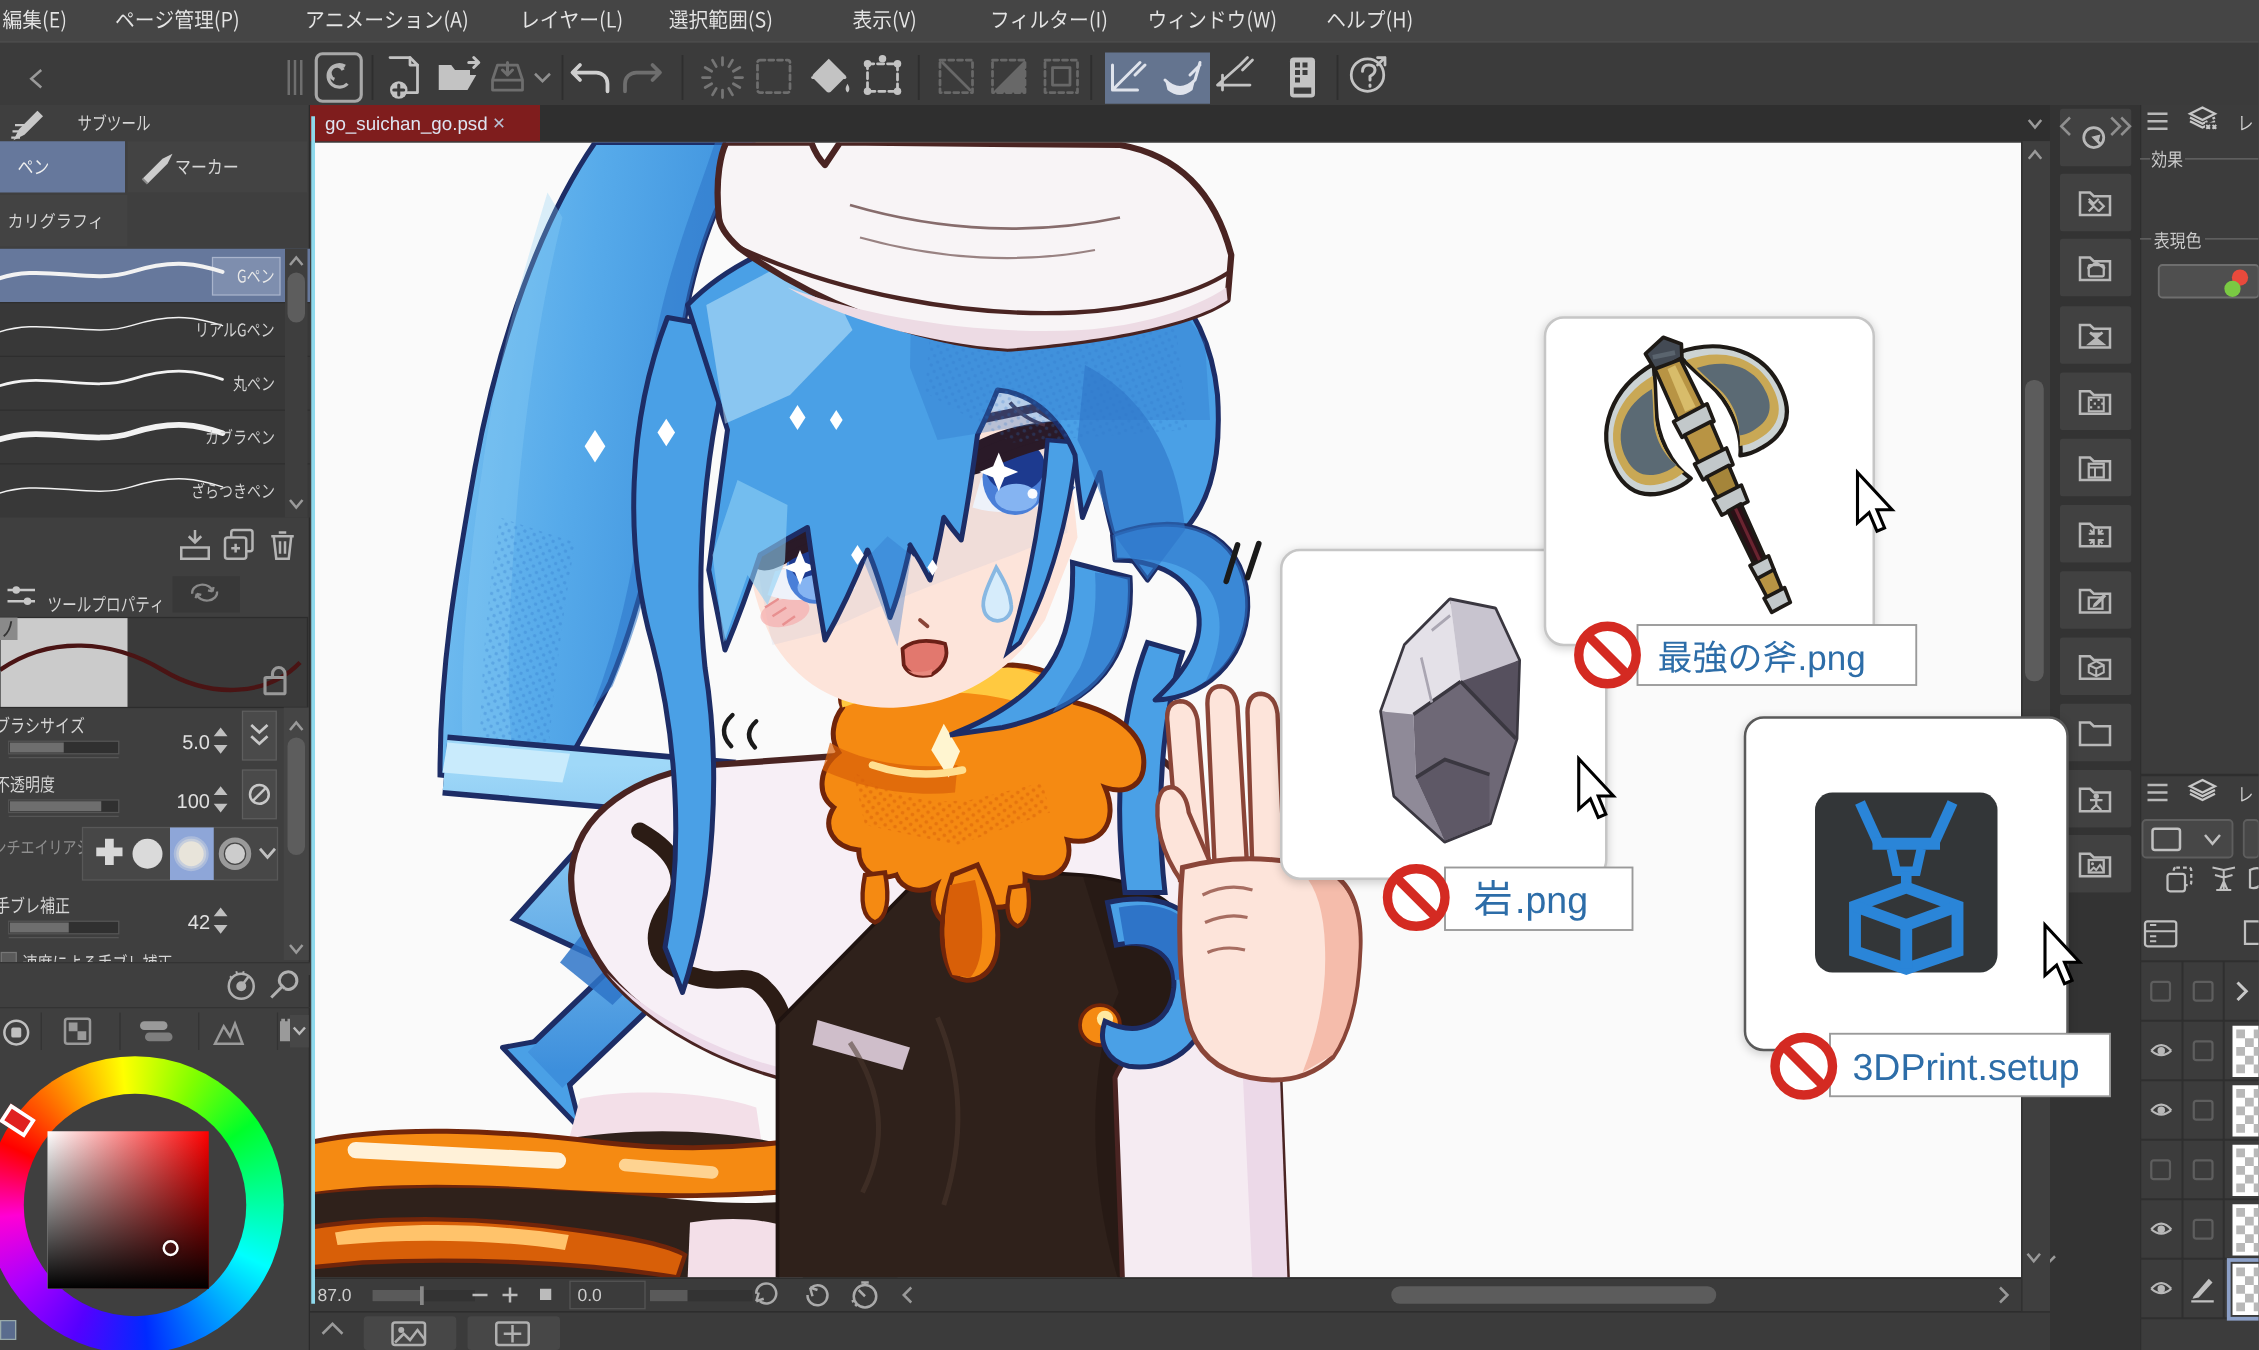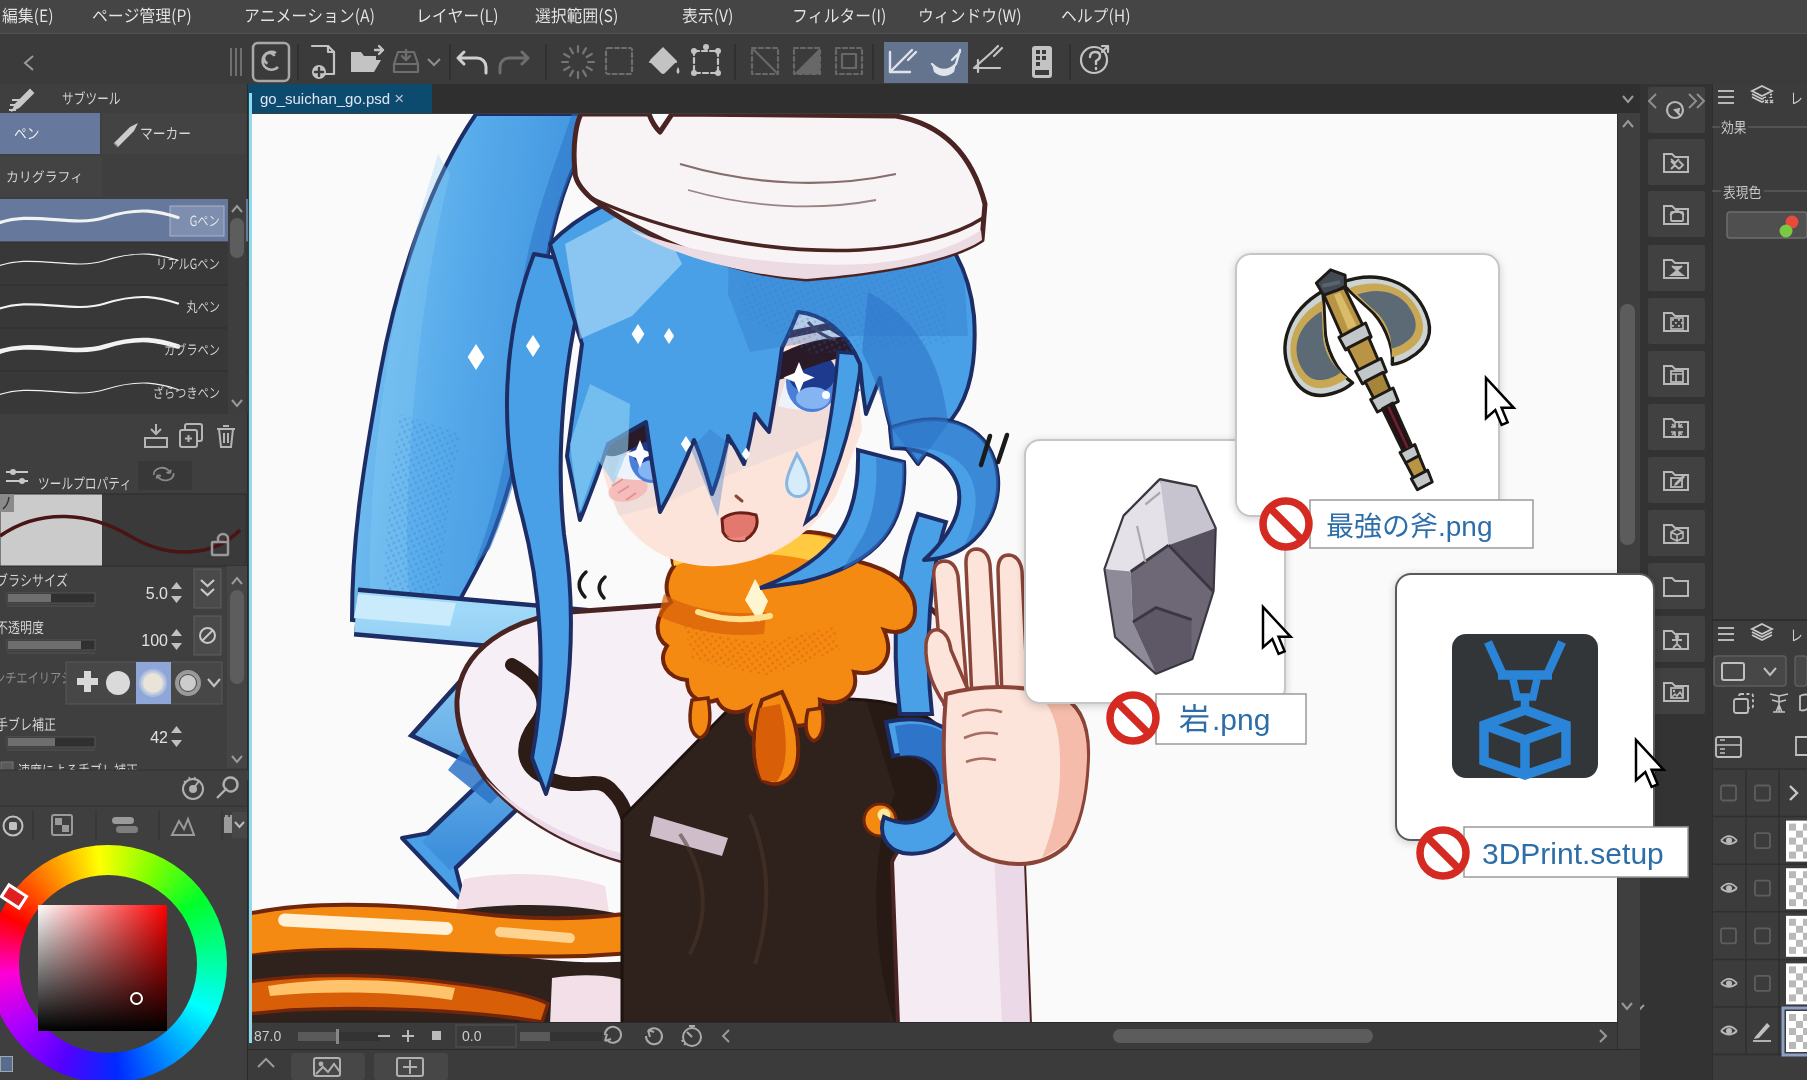--- a/index.html
+++ b/index.html
@@ -135,21 +135,21 @@
       </g>
       <g transform="translate(1078 44)" stroke="#c3c3c3" fill="none" stroke-width="2.2" stroke-linecap="round" stroke-linejoin="round">
         <circle cx="16" cy="16" r="13"></circle>
         <path d="M12 13 q0 -5 5 -5 q5 0 5 4 q0 3 -4 5 l0 3 m0 4 l0 1" stroke-width="2.4"></path>
         <path d="M24 8 l6 -6 m0 0 h-6 m6 0 v6"></path>
       </g>
       <path d="M1656 94 l-7 7 7 7" stroke="#8f8f8f" fill="none" stroke-width="2"></path>
       <path d="M1689 94 l7 7 -7 7 m8 -14 l7 7 -7 7" stroke="#8f8f8f" fill="none" stroke-width="2"></path>
     </svg>
 <div style="position:absolute;left:248px;top:84px;width:1392px;height:29px;background:#2f2f2f"></div>
-<div style="position:absolute;left:248px;top:84px;width:184px;height:29px;background:#0c4a6e;color:#dfe5f2;font:15px 'Liberation Sans',sans-serif;line-height:29px;text-indent:12px">go_suichan_go.psd <span style="color:#b9c2d4;font-size:17px">×</span></div>
+<div style="position:absolute;left:248px;top:84px;width:184px;height:29px;background:#7f1d1d;color:#dfe5f2;font:15px 'Liberation Sans',sans-serif;line-height:29px;text-indent:12px">go_suichan_go.psd <span style="color:#b9c2d4;font-size:17px">×</span></div>
 <svg style="position:absolute;left:1617px;top:84px" width="23" height="29">
       <path d="M6 12 l5 6 5-6" stroke="#9a9a9a" fill="none" stroke-width="2"></path>
     </svg>
 <svg style="position:absolute;left:250px;top:114px" width="1367" height="908" viewBox="0 0 1367 908">
       <rect width="1367" height="908" fill="#fafafa"></rect>
       <defs>
 <linearGradient id="hg" x1="0" y1="0" x2="1" y2="0.25">
 <stop offset="0" stop-color="#7cc4f2"></stop>
           <stop offset="0.5" stop-color="#56aaea"></stop>
           <stop offset="1" stop-color="#3d90dc"></stop>

